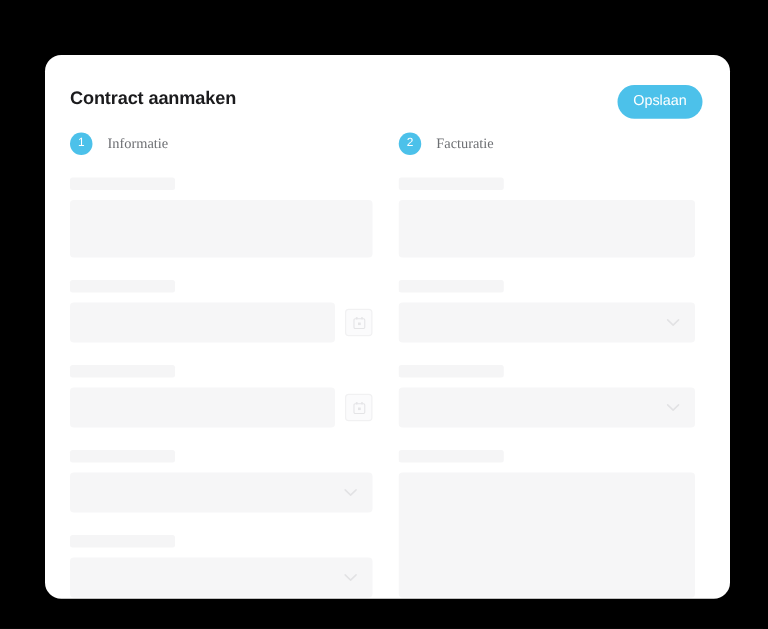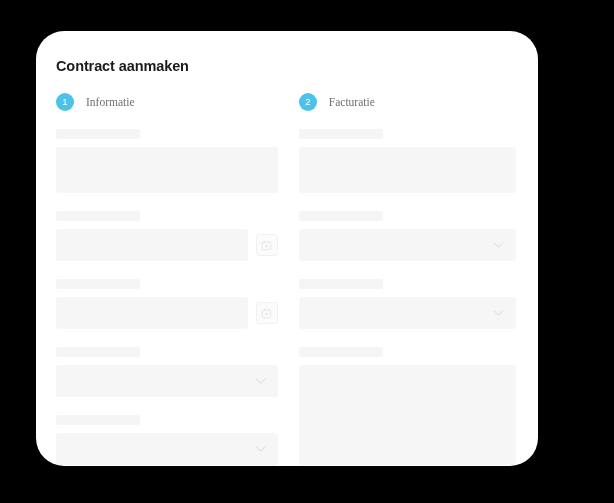--- a/index.html
+++ b/index.html
@@ -19,25 +19,25 @@
     position: relative;
     width: 614px;
     height: 503px;
     background: #000000;
   }
 
   
   .card {
     position: absolute;
     left: 36px;
-    top: 31px;
-    width: 502px;
+    top: 44px;
+    width: 548px;
     height: 435px;
     background: #ffffff;
-    border-radius: 28px;
+    border-radius: 13px;
     box-sizing: border-box;
     overflow: hidden;
   }
 
   
   .card-header {
     position: absolute;
     left: 0; top: 0;
     width: 100%;
     height: 62px;
@@ -177,20 +177,21 @@
 </style>
 </head>
 <body>
 
 <div class="stage">
 
   <div class="card">
 
     <div class="card-header">
       <div class="page-title">Contract aanmaken</div>
+      <button class="save-button">Opslaan</button>
     </div>
 
     <div class="columns">
 
       <div class="column left">
 
         <div class="step-header">
           <div class="step-badge">1</div>
           <div class="step-label">Informatie</div>
         </div>

